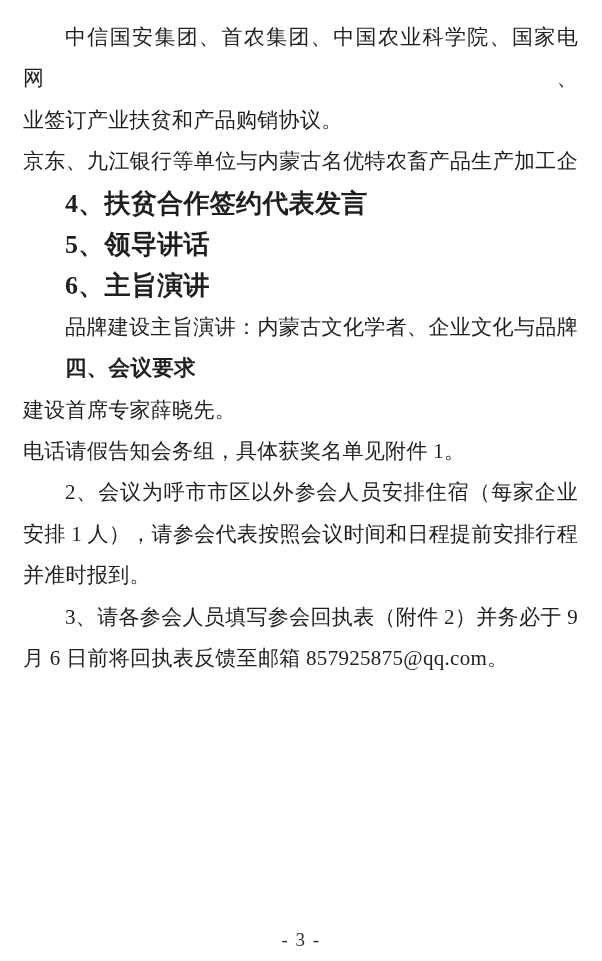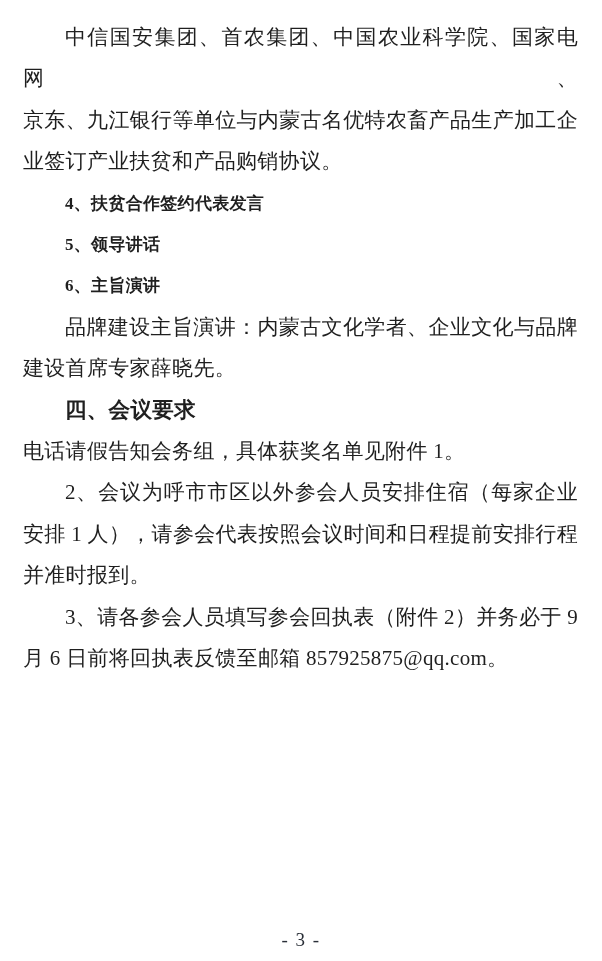--- a/index.html
+++ b/index.html
@@ -35,21 +35,21 @@
     letter-spacing: 0.3px;
     text-align: left;
   }
   .indent { text-indent: 42px; }
   .full {
     text-align: justify;
     text-align-last: justify;
   }
   .h-kai {
     font-weight: 700;
-    font-size: 17px;
+    font-size: 26px;
   }
   .h-hei {
     font-family: "Liberation Sans", "DejaVu Sans", sans-serif;
     font-weight: 700;
     font-size: 21.5px;
   }
   .contact2 { text-indent: 107px; }
   .footer {
     position: absolute;
     top: 929px;
@@ -61,31 +61,31 @@
     color: #2a2f38;
   }
 </style>
 </head>
 <body style="color: rgb(31, 31, 31); background: rgb(255, 255, 255);">
 
 <div class="page">
   <div class="content">
 
     <div class="line indent full">中信国安集团、首农集团、中国农业科学院、国家电网、</div>
+    <div class="line">业签订产业扶贫和产品购销协议。</div>
     <div class="line full">京东、九江银行等单位与内蒙古名优特农畜产品生产加工企</div>
-    <div class="line">业签订产业扶贫和产品购销协议。</div>
 
     <div class="line indent h-kai">4、扶贫合作签约代表发言</div>
     <div class="line indent h-kai">5、领导讲话</div>
     <div class="line indent h-kai">6、主旨演讲</div>
 
     <div class="line indent full">品牌建设主旨演讲：内蒙古文化学者、企业文化与品牌</div>
+    <div class="line indent h-hei">四、会议要求</div>
+
     <div class="line">建设首席专家薛晓先。</div>
-
-    <div class="line indent h-hei">四、会议要求</div>
 
     <div class="line">电话请假告知会务组，具体获奖名单见附件 1。</div>
 
     <div class="line indent full">2、会议为呼市市区以外参会人员安排住宿（每家企业</div>
     <div class="line full">安排 1 人），请参会代表按照会议时间和日程提前安排行程</div>
     <div class="line">并准时报到。</div>
 
     <div class="line indent full">3、请各参会人员填写参会回执表（附件 2）并务必于 9</div>
     <div class="line">月 6 日前将回执表反馈至邮箱 857925875@qq.com。</div>
 

